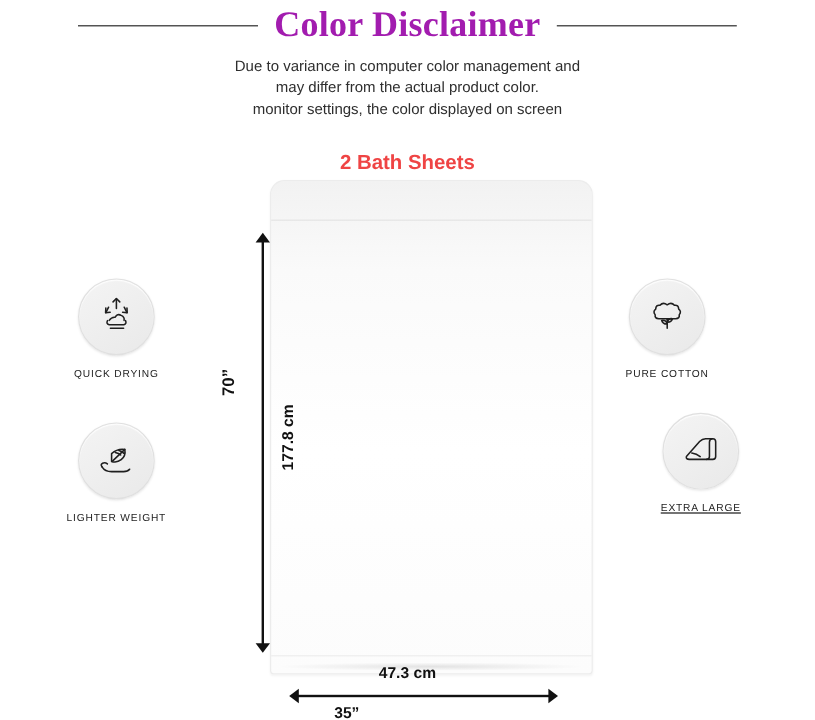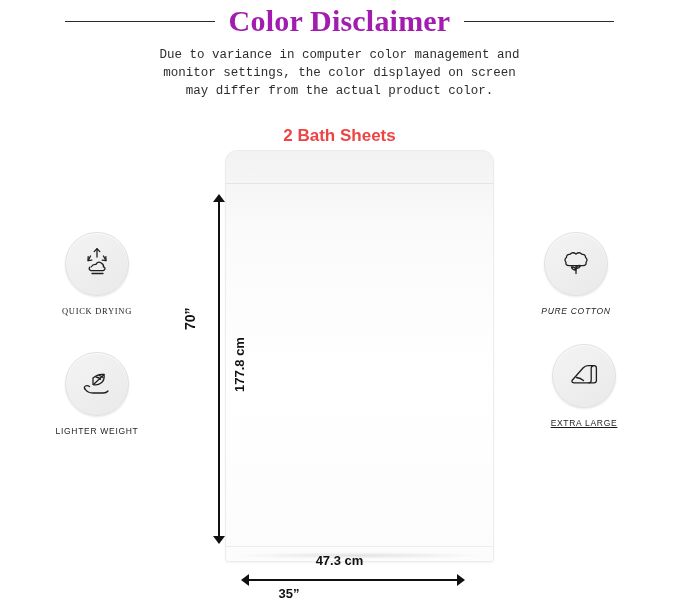--- a/index.html
+++ b/index.html
@@ -46,21 +46,20 @@
 
   .disclaimer-body {
     position: absolute;
     top: 46px;
     left: 0;
     width: 679px;
     text-align: center;
     font-size: 12.5px;
     line-height: 18px;
     color: #2e2e2e;
-    font-family: Liberation Mono, monospace;
   }
   .disclaimer-body div { white-space: nowrap; }
 
   
   .product-title {
     position: absolute;
     top: 126px;
     left: 0;
     width: 679px;
     text-align: center;
@@ -222,38 +221,38 @@
     justify-content: center;
   }
   .feature-label {
     margin-top: 10px;
     font-size: 8.5px;
     letter-spacing: 0.7px;
     color: #1e1e1e;
     text-transform: uppercase;
   }
 
-  .f-quick   { left: 27px;  top: 232px; font-family: Liberation Serif, serif; }
+  .f-quick   { left: 27px;  top: 232px; }
   .f-lighter { left: 27px;  top: 352px; }
-  .f-cotton  { left: 506px; top: 232px; font-style: italic; }
+  .f-cotton  { left: 486px; top: 232px; }
   .f-xl      { left: 514px; top: 344px; text-decoration: underline; }
 </style>
 </head>
 <body>
 
 <div class="header">
   <div class="rule left"></div>
   <div class="disclaimer-title">Color Disclaimer</div>
   <div class="rule right"></div>
 </div>
 
 <div class="disclaimer-body">
   <div>Due to variance in computer color management and</div>
+  <div>may differ from the actual product color.</div>
   <div>monitor settings, the color displayed on screen</div>
-  <div>may differ from the actual product color.</div>
 </div>
 
 <div class="product-title">2 Bath Sheets</div>
 
 <div class="towel">
   <div class="towel-band"></div>
   <div class="towel-band2"></div>
 </div>
 <div class="towel-shadow"></div>
 

